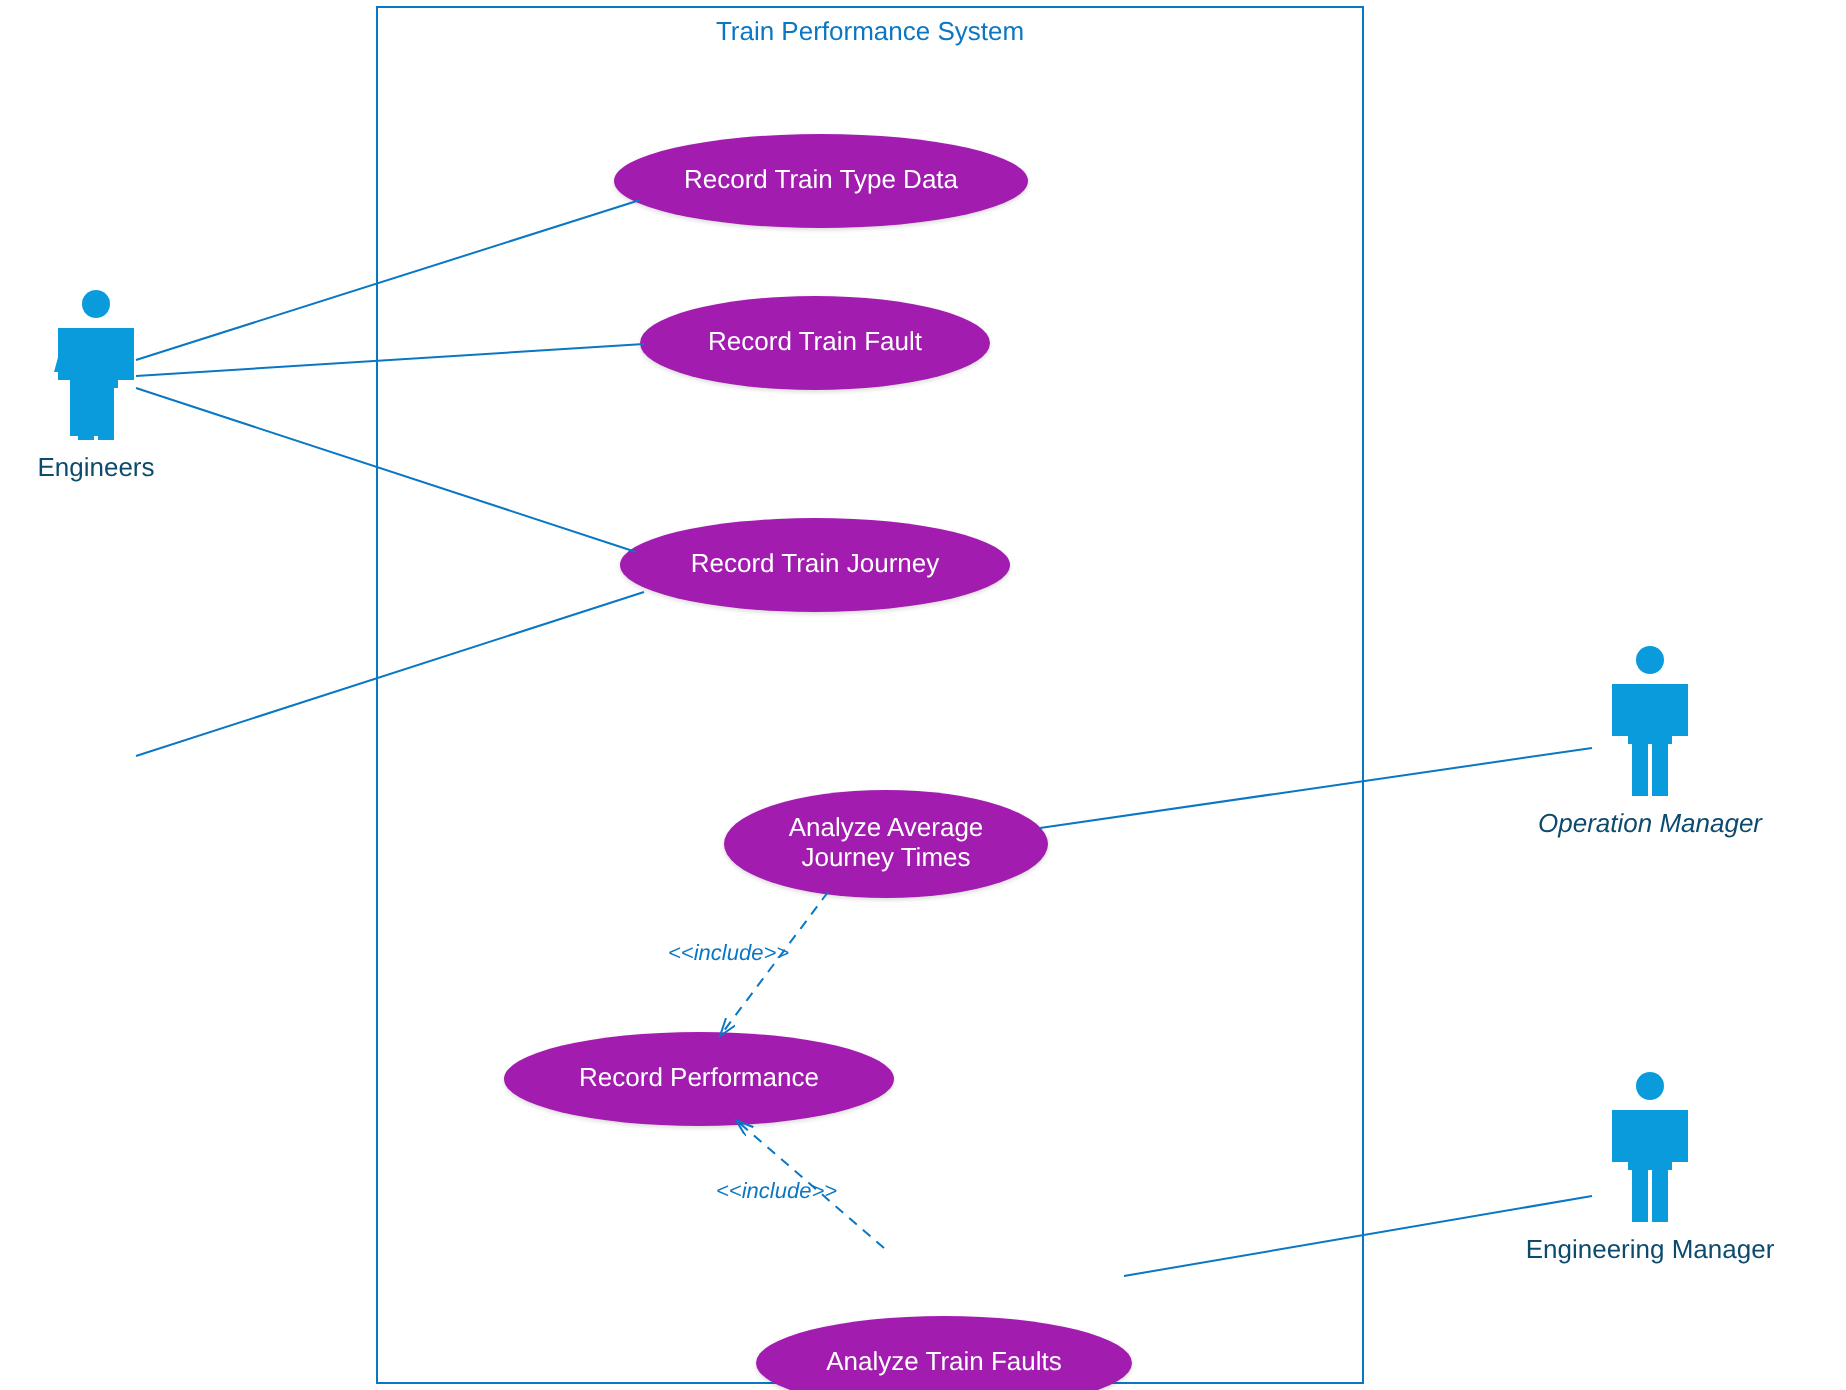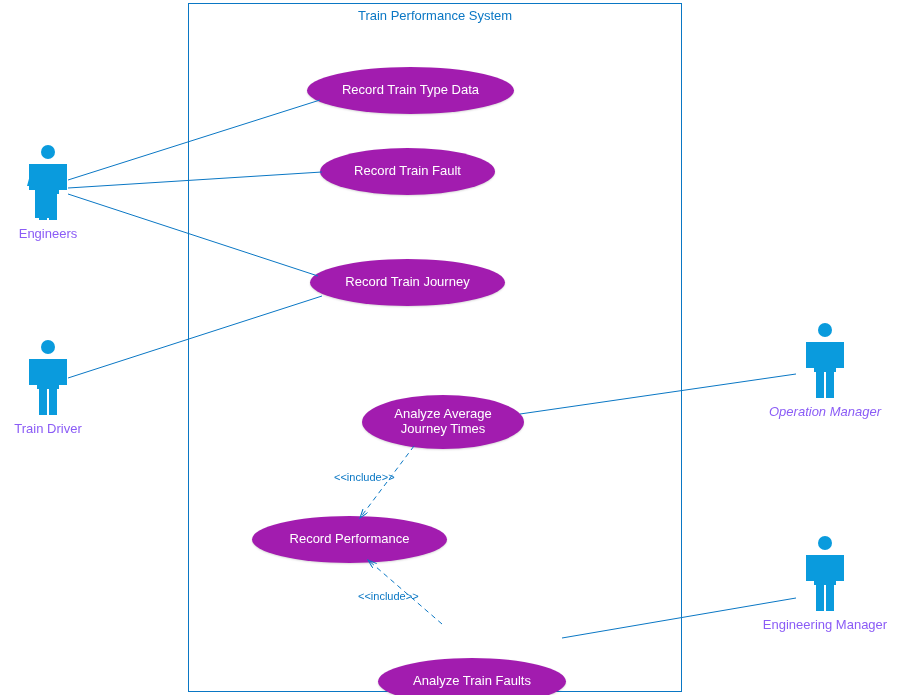--- a/index.html
+++ b/index.html
@@ -49,38 +49,39 @@
     width: 60px;
     display: flex;
     flex-direction: column;
     align-items: center;
   }
   .actor svg {
     width: 50px;
     height: 80px;
   }
   .actor-label {
-    color: #8b5cf6;
+    color: #0c4a6e;
     font-size: 13px;
     text-align: center;
     white-space: nowrap;
     margin-top: 4px;
   }
   svg.connectors {
     position: absolute;
     left: 0;
     top: 0;
     width: 923px;
     height: 695px;
     pointer-events: none;
   }
   .include-label {
     position: absolute;
     color: #0a77c4;
     font-size: 11px;
+    font-style: italic;
   }
 </style>
 </head>
 <body>
 
 <div class="canvas">
 
   <div class="system-box" style="left:188px; top:3px; width:494px; height:689px;">
     <div class="system-title" style="top:4px;">Train Performance System</div>
   </div>
@@ -116,31 +117,20 @@
       <path fill="#0a9bdd" d="M10 22 h30 v22 l-6 0 v-16 h-2 v48 h-9 v-26 h-2 v26 h-9 v-48 h-2 v16 l-6 0 z"></path>
       <rect x="6" y="22" width="8" height="26" fill="#0a9bdd"></rect>
       <rect x="36" y="22" width="8" height="26" fill="#0a9bdd"></rect>
       <rect x="14" y="22" width="22" height="30" fill="#0a9bdd"></rect>
       <rect x="16" y="50" width="8" height="28" fill="#0a9bdd"></rect>
       <rect x="26" y="50" width="8" height="28" fill="#0a9bdd"></rect>
     </svg>
     <div class="actor-label">Engineers</div>
   </div>
 
-  <div class="actor" style="left:18px; top:337px;">
-    <svg viewBox="0 0 50 80">
-      <circle cx="25" cy="10" r="7" fill="#0a9bdd"></circle>
-      <rect x="6" y="22" width="8" height="26" fill="#0a9bdd"></rect>
-      <rect x="36" y="22" width="8" height="26" fill="#0a9bdd"></rect>
-      <rect x="14" y="22" width="22" height="30" fill="#0a9bdd"></rect>
-      <rect x="16" y="50" width="8" height="28" fill="#0a9bdd"></rect>
-      <rect x="26" y="50" width="8" height="28" fill="#0a9bdd"></rect>
-    </svg>
-    <div class="actor-label">Train Driver</div>
-  </div>
 
   <div class="actor" style="left:795px; top:320px;font-style:italic;">
     <svg viewBox="0 0 50 80">
       <circle cx="25" cy="10" r="7" fill="#0a9bdd"></circle>
       <rect x="6" y="22" width="8" height="26" fill="#0a9bdd"></rect>
       <rect x="36" y="22" width="8" height="26" fill="#0a9bdd"></rect>
       <rect x="14" y="22" width="22" height="30" fill="#0a9bdd"></rect>
       <rect x="16" y="50" width="8" height="28" fill="#0a9bdd"></rect>
       <rect x="26" y="50" width="8" height="28" fill="#0a9bdd"></rect>
     </svg>

